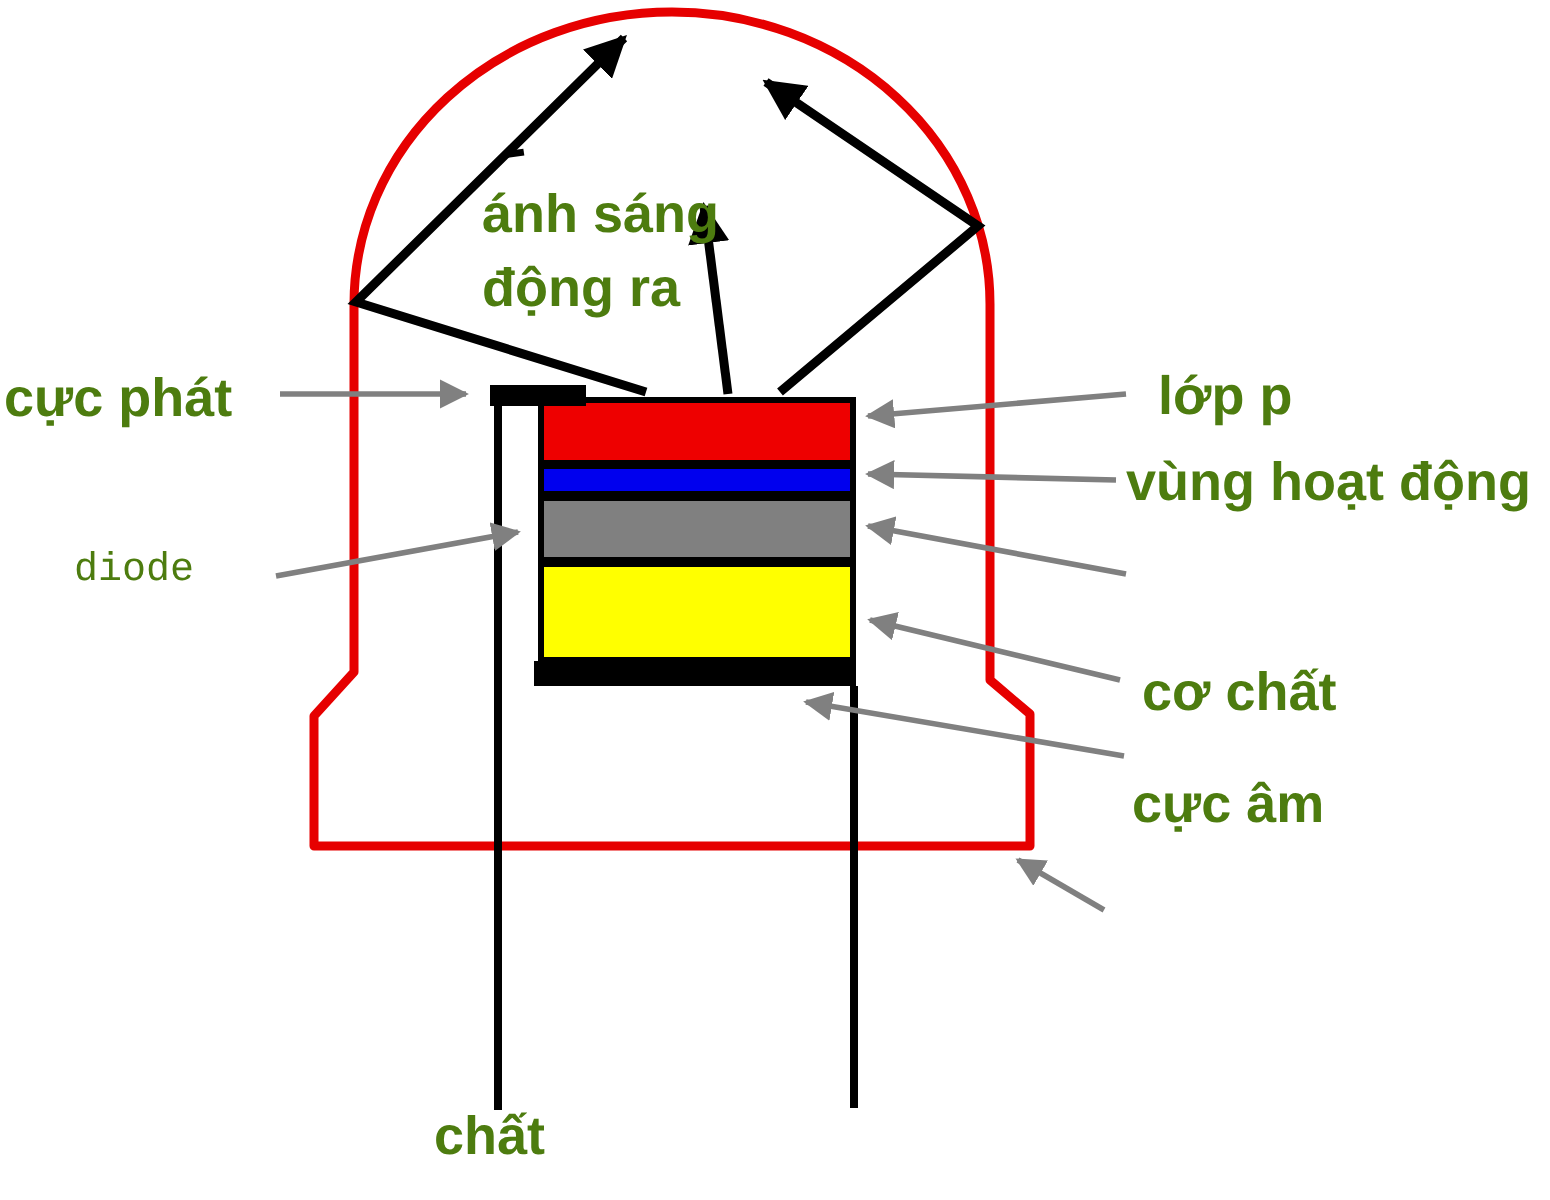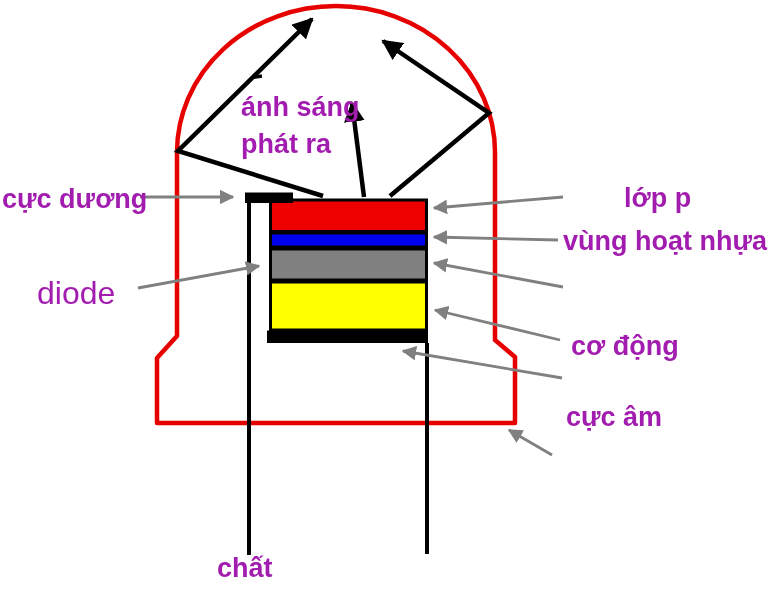--- a/index.html
+++ b/index.html
@@ -9,28 +9,28 @@
     background:#ffffff;
     overflow:hidden;
     font-family:"Liberation Sans","DejaVu Sans",sans-serif;
   }
   .stage svg{position:absolute;left:0;top:0;}
   .lbl{
     position:absolute;
     font-family:"Liberation Sans","DejaVu Sans",sans-serif;
     font-weight:700;
     font-size:27px;
-    color:#a21caf;
+    color:#4d7c0f;
     white-space:nowrap;
     line-height:1.2;
   }
   .lbl-serif{
-    font-family:Liberation Sans, sans-serif;
+    font-family:Liberation Mono, monospace;
     font-weight:400;
-    font-size:32px;
+    font-size:20px;
     text-align:right;
   }
   .lbl-2line{line-height:37px;}
 </style>
 </head>
 <body>
 
 <div class="stage">
 
   <svg width="775" height="600" viewBox="0 0 775 600">
@@ -63,34 +63,34 @@
     <line x1="140" y1="197" x2="233" y2="197" stroke="#808080" stroke-width="2.8" marker-end="url(#mGray)"></line>
     <line x1="138" y1="288" x2="259" y2="266" stroke="#808080" stroke-width="2.8" marker-end="url(#mGray)"></line>
     <line x1="563" y1="197" x2="434" y2="208" stroke="#808080" stroke-width="2.8" marker-end="url(#mGray)"></line>
     <line x1="558" y1="240" x2="434" y2="237" stroke="#808080" stroke-width="2.8" marker-end="url(#mGray)"></line>
     <line x1="563" y1="287" x2="434" y2="263" stroke="#808080" stroke-width="2.8" marker-end="url(#mGray)"></line>
     <line x1="560" y1="340" x2="435" y2="310" stroke="#808080" stroke-width="2.8" marker-end="url(#mGray)"></line>
     <line x1="562" y1="378" x2="403" y2="351" stroke="#808080" stroke-width="2.8" marker-end="url(#mGray)"></line>
     <line x1="552" y1="455" x2="509" y2="430" stroke="#808080" stroke-width="2.8" marker-end="url(#mGray)"></line>
   </svg>
 
-  <div class="lbl" style="left:2px;top:183px;">cực dương</div>
+  <div class="lbl" style="left:2px;top:183px;">cực phát</div>
 
   <div class="lbl lbl-serif" style="left:37px;top:274px;">diode</div>
 
   <div class="lbl lbl-2line" style="left:241px;top:89px;">
     <div>ánh sáng</div>
-    <div>phát ra</div>
+    <div>động ra</div>
   </div>
 
-  <div class="lbl" style="left:579px;top:182px;margin-left:45px;">lớp p</div>
+  <div class="lbl" style="left:579px;top:182px;">lớp p</div>
 
-  <div class="lbl" style="left:563px;top:225px;">vùng hoạt nhựa</div>
+  <div class="lbl" style="left:563px;top:225px;">vùng hoạt động</div>
 
 
-  <div class="lbl" style="left:571px;top:330px;">cơ động</div>
+  <div class="lbl" style="left:571px;top:330px;">cơ chất</div>
 
-  <div class="lbl" style="left:566px;top:386px;margin-top:15px;">cực âm</div>
+  <div class="lbl" style="left:566px;top:386px;">cực âm</div>
 
 
   <div class="lbl" style="left:217px;top:552px;">chất</div>
 
 </div>
 
 </body></html>

